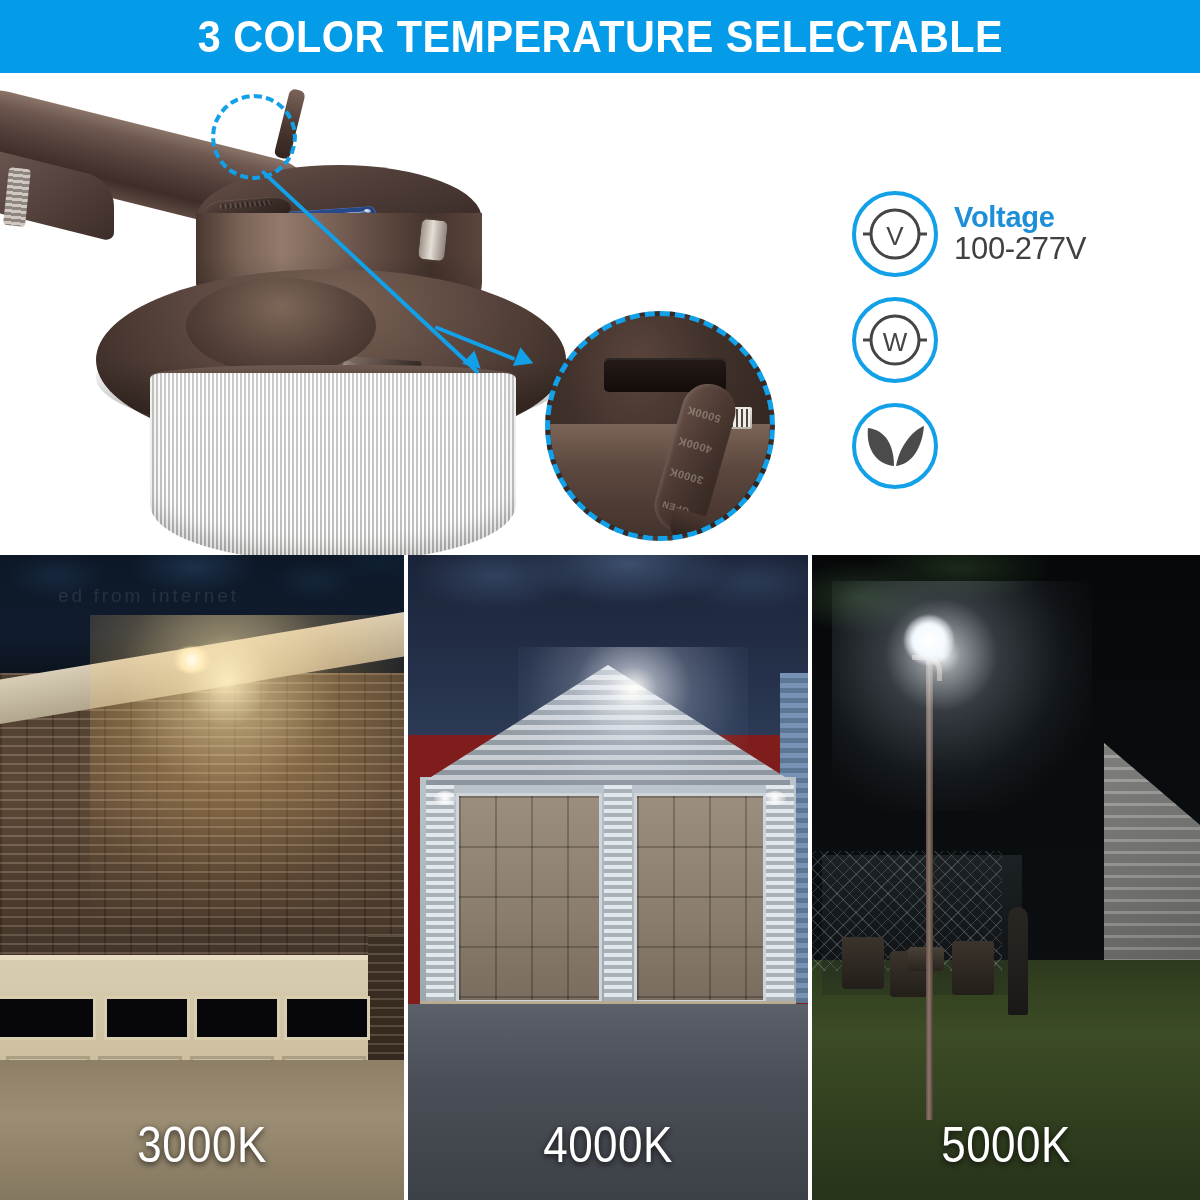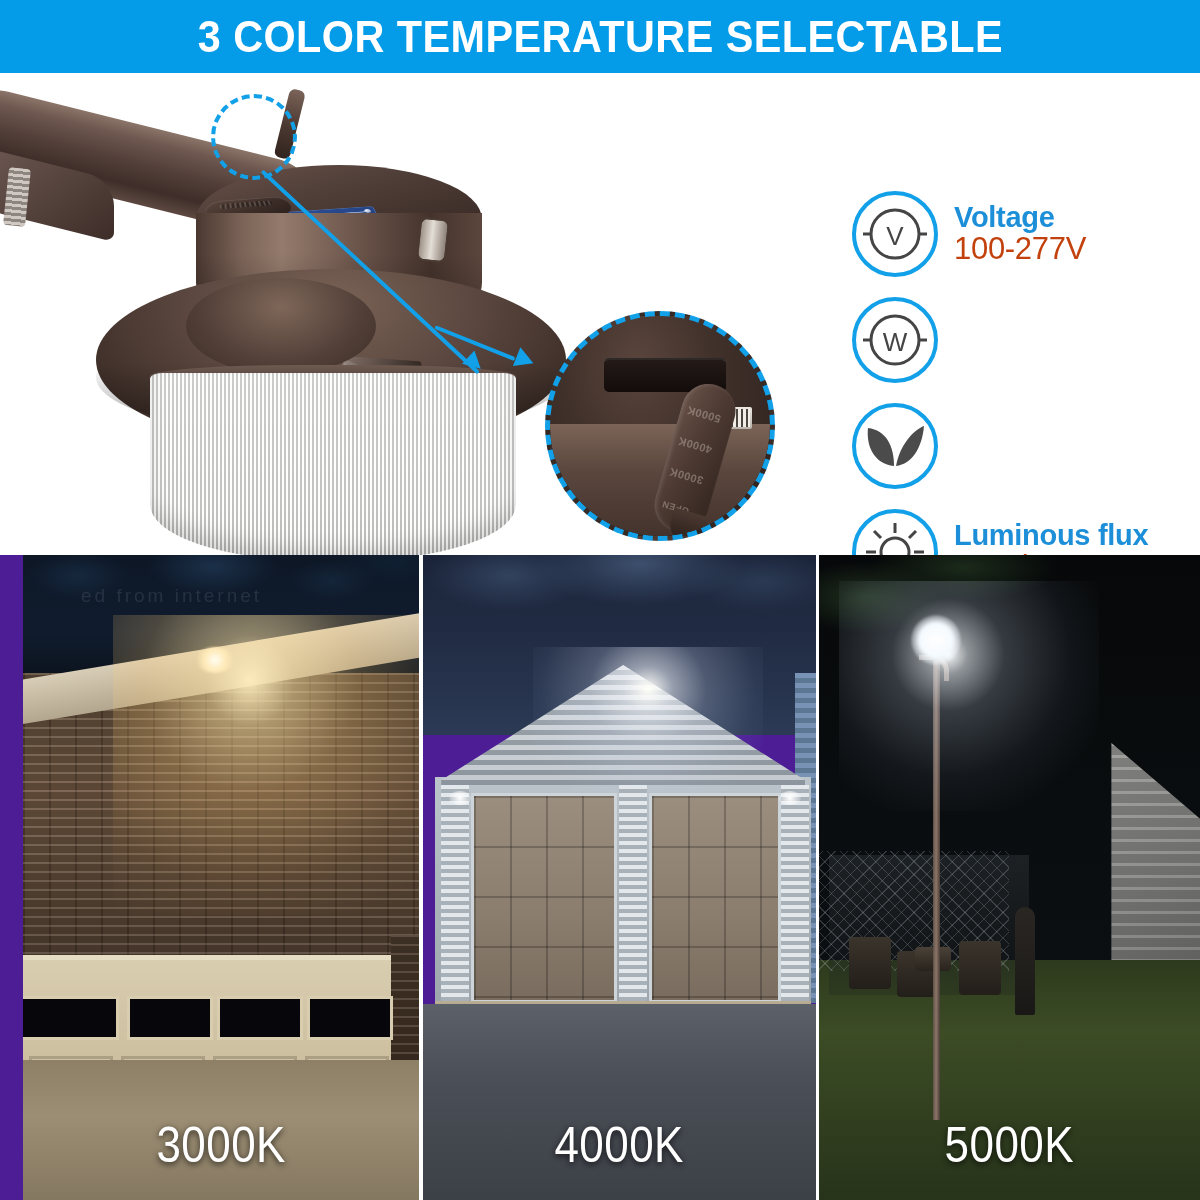--- a/index.html
+++ b/index.html
@@ -391,37 +391,36 @@
   .spec-text { line-height: 1.02; }
   .spec-name {
     color: #1C8FD8;
     font-size: 29px;
     font-weight: bold;
     letter-spacing: -0.3px;
     white-space: nowrap;
     font-family: "Liberation Sans", sans-serif;
   }
   .spec-value {
-    color: #c2410c;
+    color: #404040;
     font-size: 31px;
     font-weight: normal;
     letter-spacing: -0.3px;
     white-space: nowrap;
     font-family: "Liberation Sans", sans-serif;
   }
 
   
   .photos {
     position: absolute;
     left: 0; top: 555px;
     width: 1200px;
     height: 645px;
     display: flex;
-    background: #4c1d95;
-    padding-left: 23px;
+    background: #7f1d1d;
   }
   .photo {
     position: relative;
     height: 645px;
     overflow: hidden;
   }
   .photo.p1 { width: 404px; }
   .photo.gap { width: 4px; background: #ffffff; }
   .photo.p2 { width: 400px; }
   .photo.p3 { width: 388px; }
@@ -792,41 +791,20 @@
 
       <div class="spec-row">
         <div class="spec-icon">
           <svg width="62" height="52" viewBox="0 0 62 52" aria-hidden="true">
             <path d="M30 46 C 10 44, 2 26, 4 8 C 22 10, 30 26, 30 46 Z" fill="#4B4B4B"></path>
             <path d="M32 46 C 36 24, 50 10, 60 6 C 58 28, 48 44, 32 46 Z" fill="#4B4B4B"></path>
           </svg>
         </div>
       </div>
 
-      <div class="spec-row">
-        <div class="spec-icon">
-          <svg width="64" height="64" viewBox="0 0 64 64" aria-hidden="true">
-            <circle cx="32" cy="32" r="14" fill="none" stroke="#454545" stroke-width="3"></circle>
-            <g stroke="#454545" stroke-width="3" stroke-linecap="butt">
-              <line x1="32" y1="3" x2="32" y2="13"></line>
-              <line x1="32" y1="51" x2="32" y2="61"></line>
-              <line x1="3" y1="32" x2="13" y2="32"></line>
-              <line x1="51" y1="32" x2="61" y2="32"></line>
-              <line x1="11" y1="11" x2="18" y2="18"></line>
-              <line x1="46" y1="46" x2="53" y2="53"></line>
-              <line x1="53" y1="11" x2="46" y2="18"></line>
-              <line x1="18" y1="46" x2="11" y2="53"></line>
-            </g>
-          </svg>
-        </div>
-        <div class="spec-text">
-          <div class="spec-name">Luminous flux</div>
-          <div class="spec-value">6000lm</div>
-        </div>
-      </div>
 
     </div>
   </div>
 
   <div class="photos">
 
     <div class="photo p1">
       <div class="p1-sky"></div>
       <div class="p1-foliage"></div>
       <div class="p1-watermark">ed from internet</div>

